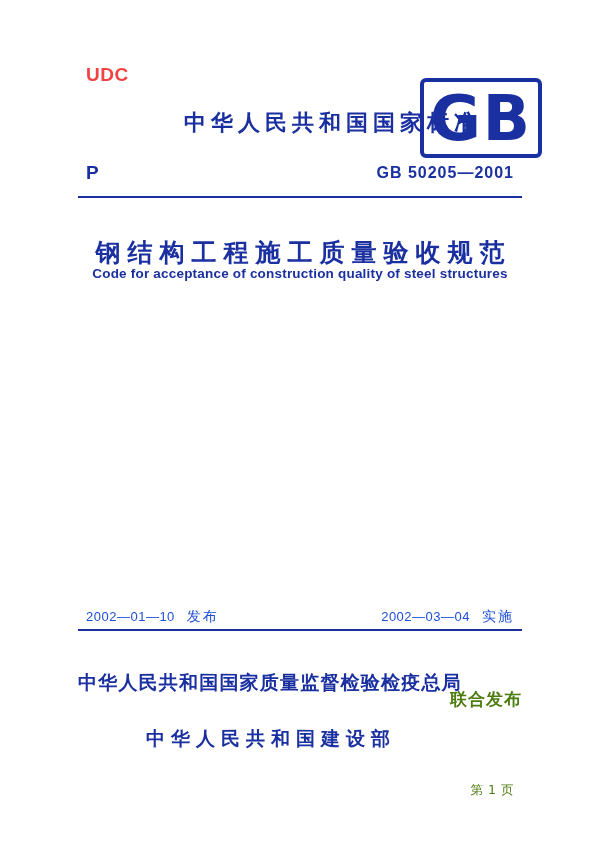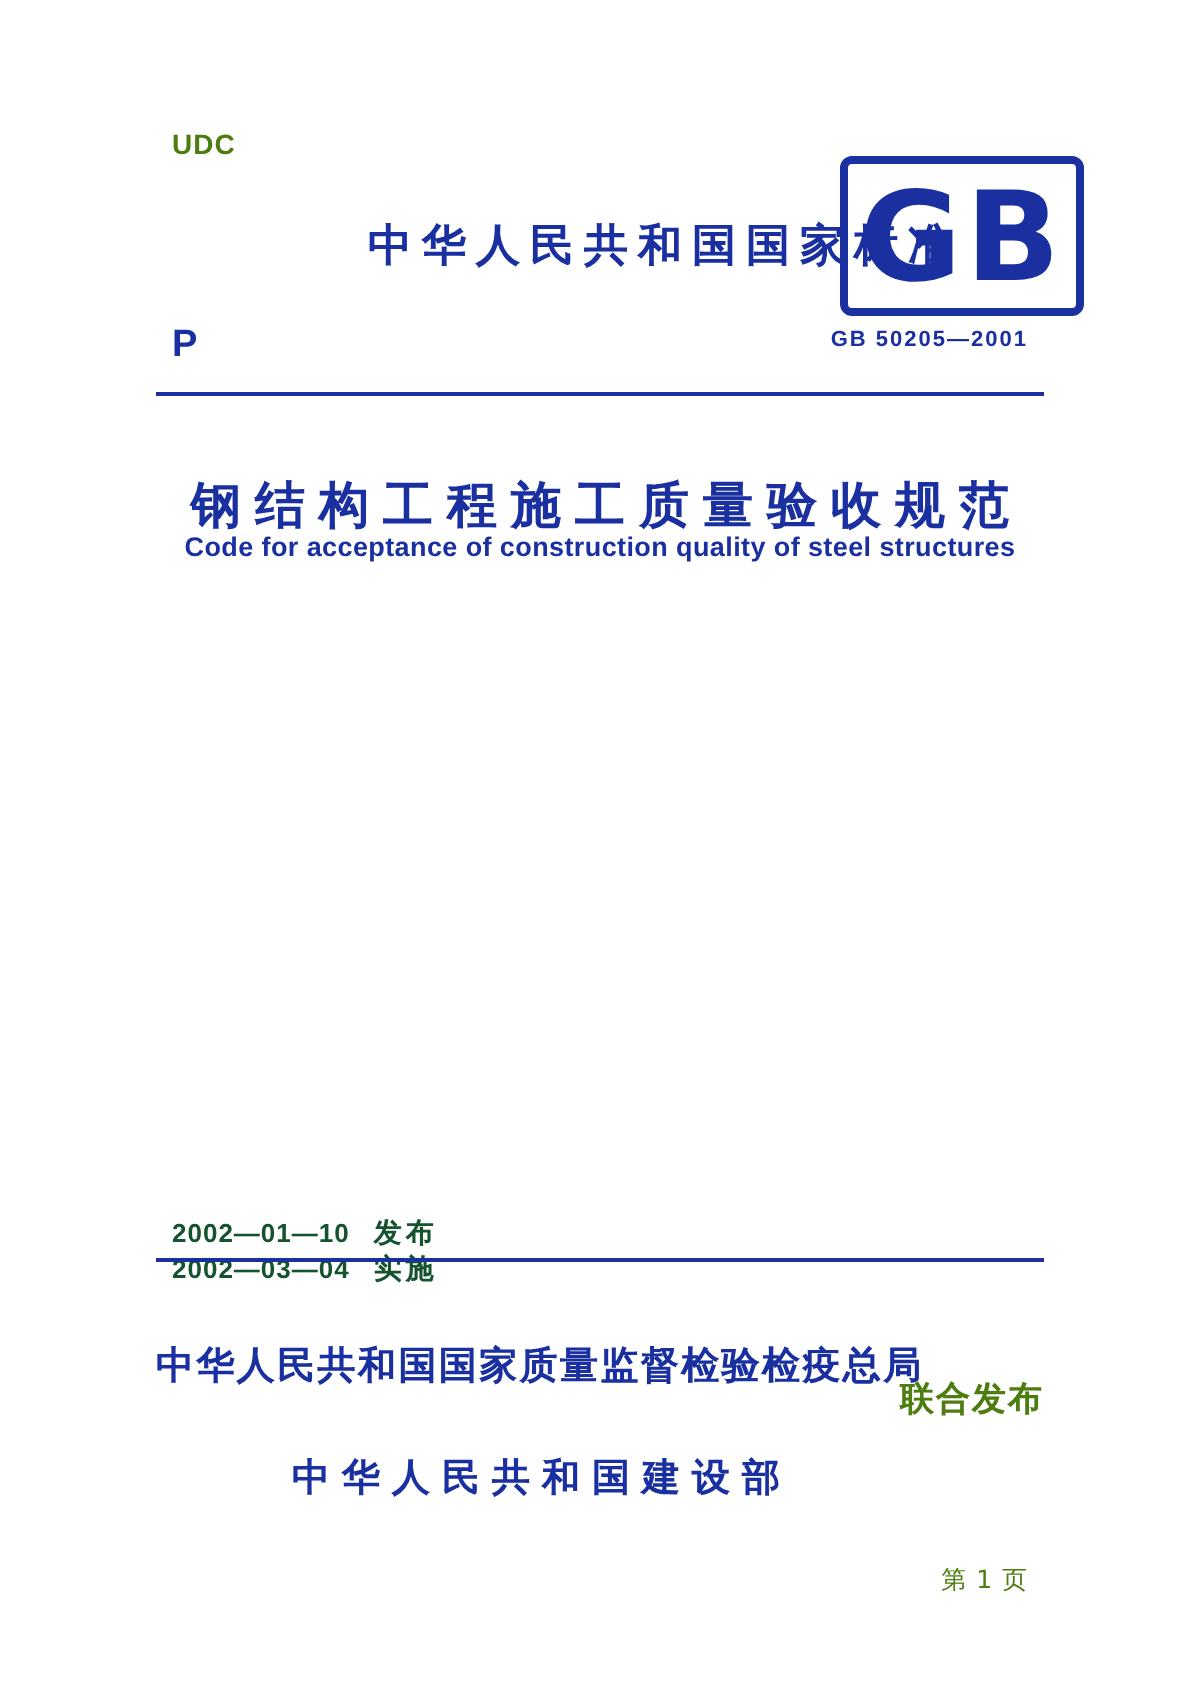--- a/index.html
+++ b/index.html
@@ -19,24 +19,24 @@
     width: 600px;
     height: 850px;
     box-sizing: border-box;
   }
 
   
   .udc {
     position: absolute;
     left: 86px;
     top: 64px;
-    font-size: 14px;
+    font-size: 19px;
     font-weight: bold;
     letter-spacing: 0.5px;
-    color: #4d7c0f;
+    color: #ef4444;
   }
   .national-title {
     position: absolute;
     left: 160px;
     top: 108px;
     font-size: 22px;
     font-weight: bold;
     letter-spacing: 5px;
     color: #1a2fa0;
     font-family: "DejaVu Sans", sans-serif;
@@ -47,21 +47,21 @@
     left: 86px;
     top: 162px;
     font-size: 19px;
     font-weight: bold;
     color: #1a2fa0;
   }
   .std-number {
     position: absolute;
     right: 86px;
     top: 164px;
-    font-size: 11px;
+    font-size: 16px;
     font-weight: bold;
     letter-spacing: 1px;
     color: #1a2fa0;
     white-space: nowrap;
   }
 
   
   .gb-logo {
     position: absolute;
     left: 420px;
@@ -106,27 +106,26 @@
     color: #1a2fa0;
   }
 
   
   .issue-line {
     position: absolute;
     left: 86px;
     top: 608px;
     width: 428px;
     font-size: 13px;
-    font-weight: bold;
+    font-weight: normal;
     letter-spacing: 0.5px;
-    color: #14532d;
+    color: #1d4ed8;
     display: flex;
     justify-content: space-between;
     align-items: baseline;
-    flex-direction: column;
   }
   .issue-left, .issue-right { white-space: nowrap; }
   .issue-left .word, .issue-right .word {
     margin-left: 12px;
     font-size: 14px;
     letter-spacing: 2px;
   }
 
   .rule-mid {
     position: absolute;

